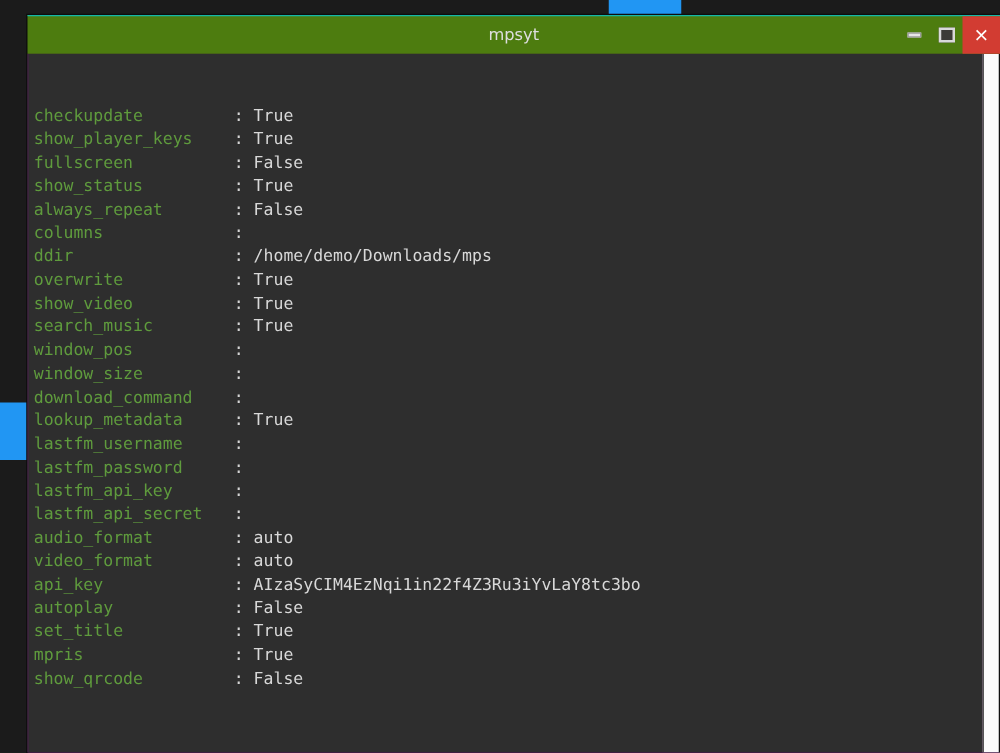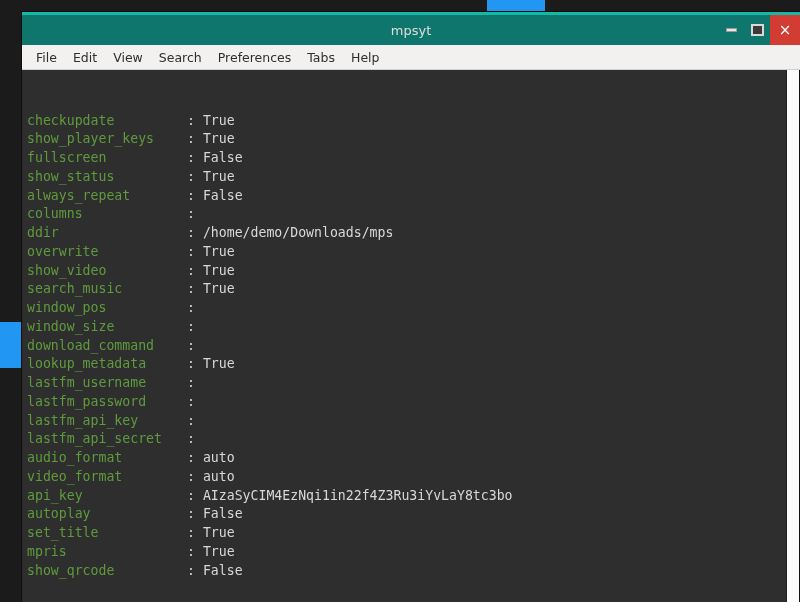--- a/index.html
+++ b/index.html
@@ -46,22 +46,22 @@
     width: 778px;
     height: 590px;
     display: flex;
     flex-direction: column;
     box-shadow: 0 0 0 1px #0d0d0d;
   }
 
   
   #titlebar {
     height: 30px;
-    background: #0f766e;
-    border-top: 3px solid #14b8a6;
+    background: #4d7c0f;
+    border-top: 1px solid #14b8a6;
     display: flex;
     align-items: center;
     position: relative;
     flex: none;
   }
   #window-title {
     position: absolute;
     left: 0;
     right: 0;
     text-align: center;
@@ -189,29 +189,20 @@
       </div>
       <div class="win-btn">
         <span class="glyph-max"></span>
       </div>
       <div class="win-btn" id="btn-close">
         <span>×</span>
       </div>
     </div>
   </div>
 
-  <div id="menubar">
-    <div class="menu-item">File</div>
-    <div class="menu-item">Edit</div>
-    <div class="menu-item">View</div>
-    <div class="menu-item">Search</div>
-    <div class="menu-item">Preferences</div>
-    <div class="menu-item">Tabs</div>
-    <div class="menu-item">Help</div>
-  </div>
 
   <div id="terminal-wrap">
     <div id="terminal">
       <div id="config-list"><span class="cfg-line"><span class="cfg-key">checkupdate</span><span class="cfg-colon">: </span><span class="cfg-val">True</span></span><span class="cfg-line"><span class="cfg-key">show_player_keys</span><span class="cfg-colon">: </span><span class="cfg-val">True</span></span><span class="cfg-line"><span class="cfg-key">fullscreen</span><span class="cfg-colon">: </span><span class="cfg-val">False</span></span><span class="cfg-line"><span class="cfg-key">show_status</span><span class="cfg-colon">: </span><span class="cfg-val">True</span></span><span class="cfg-line"><span class="cfg-key">always_repeat</span><span class="cfg-colon">: </span><span class="cfg-val">False</span></span><span class="cfg-line"><span class="cfg-key">columns</span><span class="cfg-colon">: </span><span class="cfg-val"></span></span><span class="cfg-line"><span class="cfg-key">ddir</span><span class="cfg-colon">: </span><span class="cfg-val">/home/demo/Downloads/mps</span></span><span class="cfg-line"><span class="cfg-key">overwrite</span><span class="cfg-colon">: </span><span class="cfg-val">True</span></span><span class="cfg-line"><span class="cfg-key">show_video</span><span class="cfg-colon">: </span><span class="cfg-val">True</span></span><span class="cfg-line"><span class="cfg-key">search_music</span><span class="cfg-colon">: </span><span class="cfg-val">True</span></span><span class="cfg-line"><span class="cfg-key">window_pos</span><span class="cfg-colon">: </span><span class="cfg-val"></span></span><span class="cfg-line"><span class="cfg-key">window_size</span><span class="cfg-colon">: </span><span class="cfg-val"></span></span><span class="cfg-line"><span class="cfg-key">download_command</span><span class="cfg-colon">: </span><span class="cfg-val"></span></span><span class="cfg-line"><span class="cfg-key">lookup_metadata</span><span class="cfg-colon">: </span><span class="cfg-val">True</span></span><span class="cfg-line"><span class="cfg-key">lastfm_username</span><span class="cfg-colon">: </span><span class="cfg-val"></span></span><span class="cfg-line"><span class="cfg-key">lastfm_password</span><span class="cfg-colon">: </span><span class="cfg-val"></span></span><span class="cfg-line"><span class="cfg-key">lastfm_api_key</span><span class="cfg-colon">: </span><span class="cfg-val"></span></span><span class="cfg-line"><span class="cfg-key">lastfm_api_secret</span><span class="cfg-colon">: </span><span class="cfg-val"></span></span><span class="cfg-line"><span class="cfg-key">audio_format</span><span class="cfg-colon">: </span><span class="cfg-val">auto</span></span><span class="cfg-line"><span class="cfg-key">video_format</span><span class="cfg-colon">: </span><span class="cfg-val">auto</span></span><span class="cfg-line"><span class="cfg-key">api_key</span><span class="cfg-colon">: </span><span class="cfg-val">AIzaSyCIM4EzNqi1in22f4Z3Ru3iYvLaY8tc3bo</span></span><span class="cfg-line"><span class="cfg-key">autoplay</span><span class="cfg-colon">: </span><span class="cfg-val">False</span></span><span class="cfg-line"><span class="cfg-key">set_title</span><span class="cfg-colon">: </span><span class="cfg-val">True</span></span><span class="cfg-line"><span class="cfg-key">mpris</span><span class="cfg-colon">: </span><span class="cfg-val">True</span></span><span class="cfg-line"><span class="cfg-key">show_qrcode</span><span class="cfg-colon">: </span><span class="cfg-val">False</span></span></div>
       
       
       
     </div>
     <div id="scrollbar"></div>
   </div>

